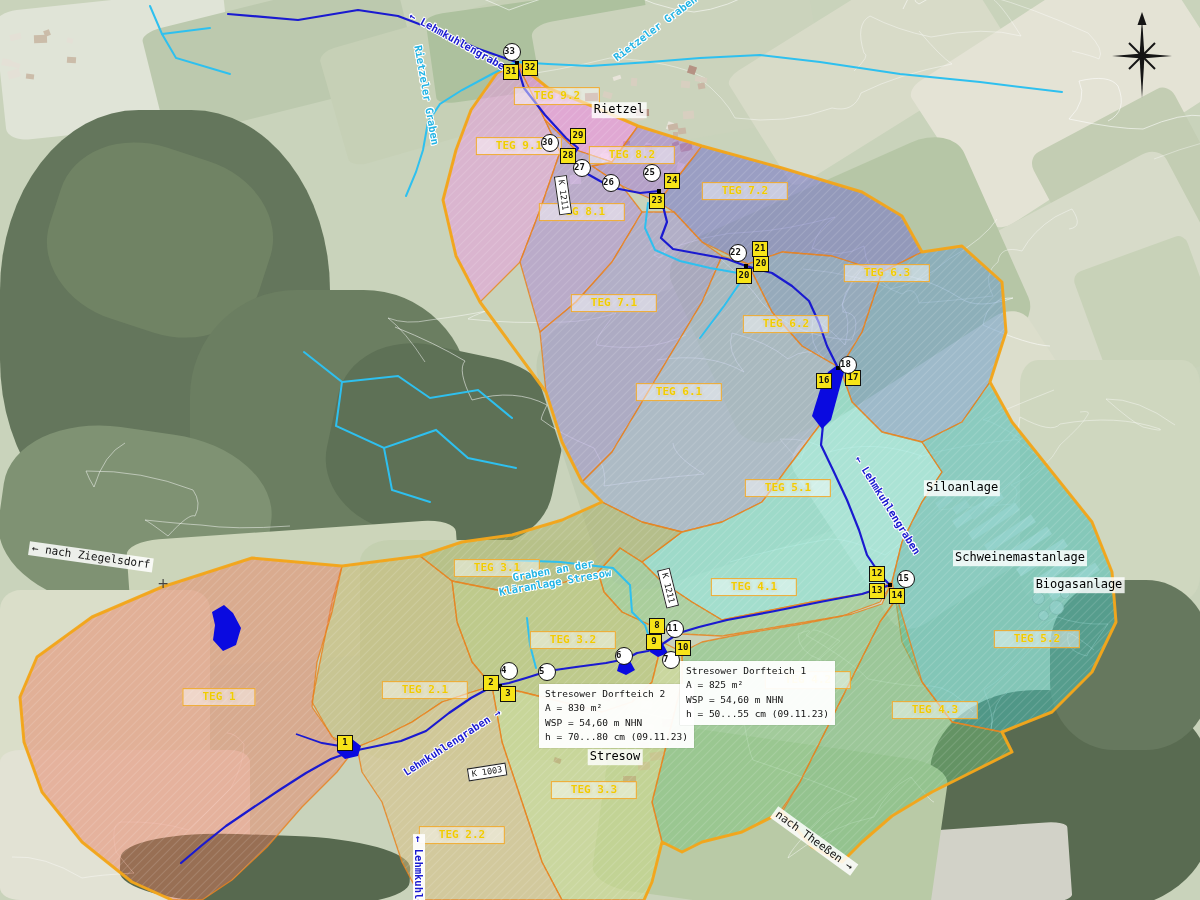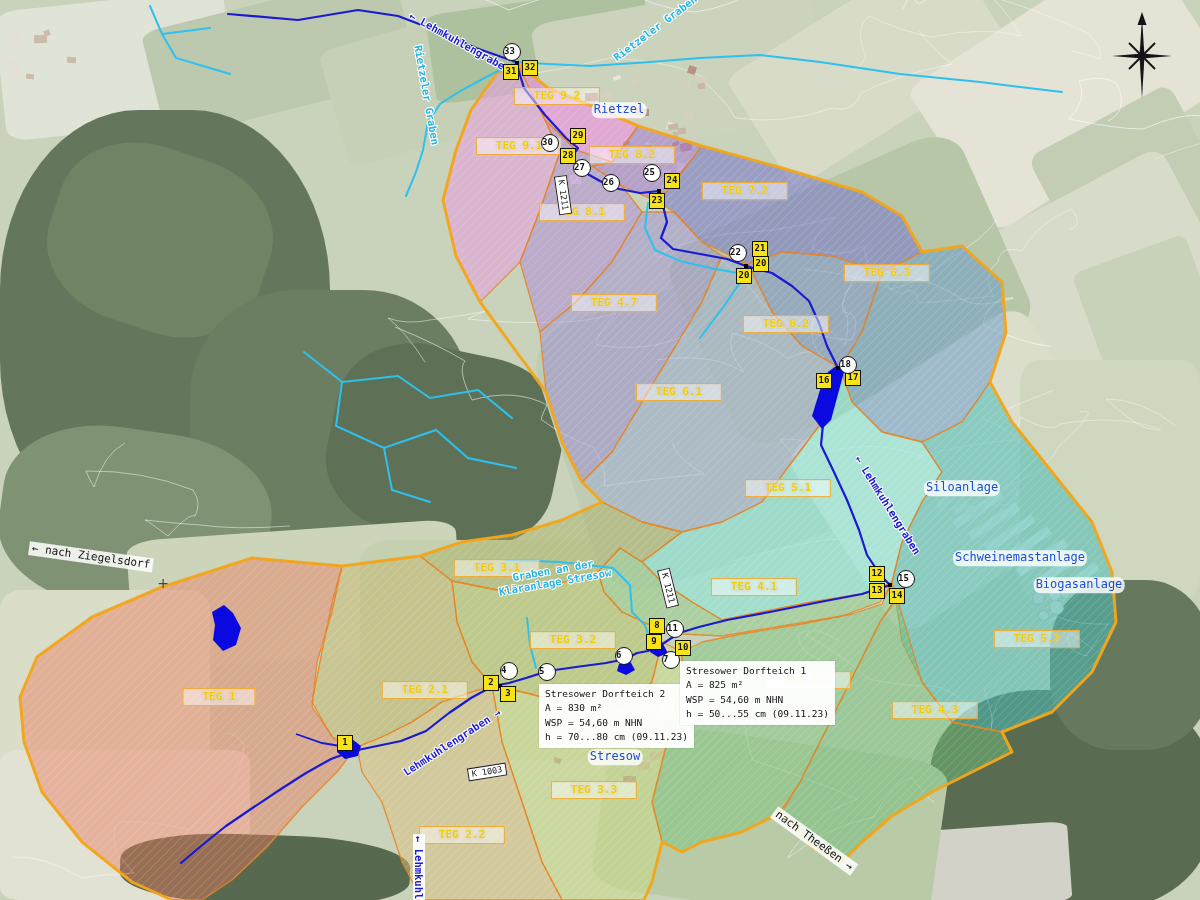--- a/index.html
+++ b/index.html
@@ -7,22 +7,22 @@
          background:#c9d3bb;font-family:"DejaVu Sans Mono",monospace;}
   #stage *{box-sizing:border-box;}
   .field{position:absolute;}
   .bldg{position:absolute;}
   .lay{position:absolute;left:0;top:0;width:1200px;height:900px;}
   .teg-label{position:absolute;transform:translate(-50%,-50%);white-space:nowrap;
     border:1.5px solid #f0a828;background:rgba(255,255,255,.48);color:#f0cc00;
     font:bold 11px/1.25 "DejaVu Sans Mono",monospace;padding:1px 19px;
     text-shadow:0 0 2px #fff,0 0 3px rgba(170,110,0,.55);}
   .place-label{position:absolute;transform:translate(-50%,-50%);white-space:nowrap;
-    background:rgba(255,255,255,.82);color:#1d4ed8;padding:0 2px;
-    font:12px/1.3 "DejaVu Sans Mono",monospace;border-radius:7px;}
+    background:rgba(255,255,255,.82);color:#000000;padding:0 2px;
+    font:12px/1.3 "DejaVu Sans Mono",monospace;}
   .dir-label{position:absolute;white-space:nowrap;background:rgba(255,255,255,.85);
     color:#111;padding:0 3px;font:11px/1.3 "DejaVu Sans Mono",monospace;}
   .road-label{position:absolute;white-space:nowrap;background:#fff;color:#111;
     border:1px solid #222;padding:0 3px;font:8.5px/1.3 "DejaVu Sans Mono",monospace;}
   .stream-label{position:absolute;white-space:pre;text-align:center;
     font:bold 10.5px/1.15 "DejaVu Sans Mono",monospace;
     text-shadow:1px 0 0 #fff,-1px 0 0 #fff,0 1px 0 #fff,0 -1px 0 #fff,1px 1px 0 #fff,-1px -1px 0 #fff;}
   .info-box{position:absolute;background:rgba(255,255,255,.95);color:#111;
     padding:3px 6px 4px 6px;font:9.5px/1.5 "DejaVu Sans Mono",monospace;white-space:pre;
     box-shadow:0 0 1px rgba(0,0,0,.25);}
@@ -230,21 +230,21 @@
     <div class="teg-label" style="left: 573px; top: 640px;">TEG 3.2</div>
     <div class="teg-label" style="left: 594px; top: 790px;">TEG 3.3</div>
     <div class="teg-label" style="left: 754px; top: 587px;">TEG 4.1</div>
     <div class="teg-label" style="left: 808px; top: 680px;">TEG 4.2</div>
     <div class="teg-label" style="left: 935px; top: 710px;">TEG 4.3</div>
     <div class="teg-label" style="left: 788px; top: 488px;">TEG 5.1</div>
     <div class="teg-label" style="left: 1037px; top: 639px;">TEG 5.2</div>
     <div class="teg-label" style="left: 679px; top: 392px;">TEG 6.1</div>
     <div class="teg-label" style="left: 786px; top: 324px;">TEG 6.2</div>
     <div class="teg-label" style="left: 887px; top: 273px;">TEG 6.3</div>
-    <div class="teg-label" style="left: 614px; top: 303px;">TEG 4.7</div>
+    <div class="teg-label" style="left: 614px; top: 303px;">TEG 7.1</div>
     <div class="teg-label" style="left: 745px; top: 191px;">TEG 7.2</div>
     <div class="teg-label" style="left: 582px; top: 212px;">TEG 8.1</div>
     <div class="teg-label" style="left: 632px; top: 155px;">TEG 8.2</div>
     <div class="teg-label" style="left: 519px; top: 146px;">TEG 9.1</div>
     <div class="teg-label" style="left: 557px; top: 96px;">TEG 9.2</div>
     <div class="place-label" style="left: 619px; top: 110px;">Rietzel</div>
     <div class="place-label" style="left: 615px; top: 757px;">Stresow</div>
     <div class="place-label" style="left: 962px; top: 488px;">Siloanlage</div>
     <div class="place-label" style="left: 1020px; top: 558px;">Schweinemastanlage</div>
     <div class="place-label" style="left: 1079px; top: 585px;">Biogasanlage</div>

